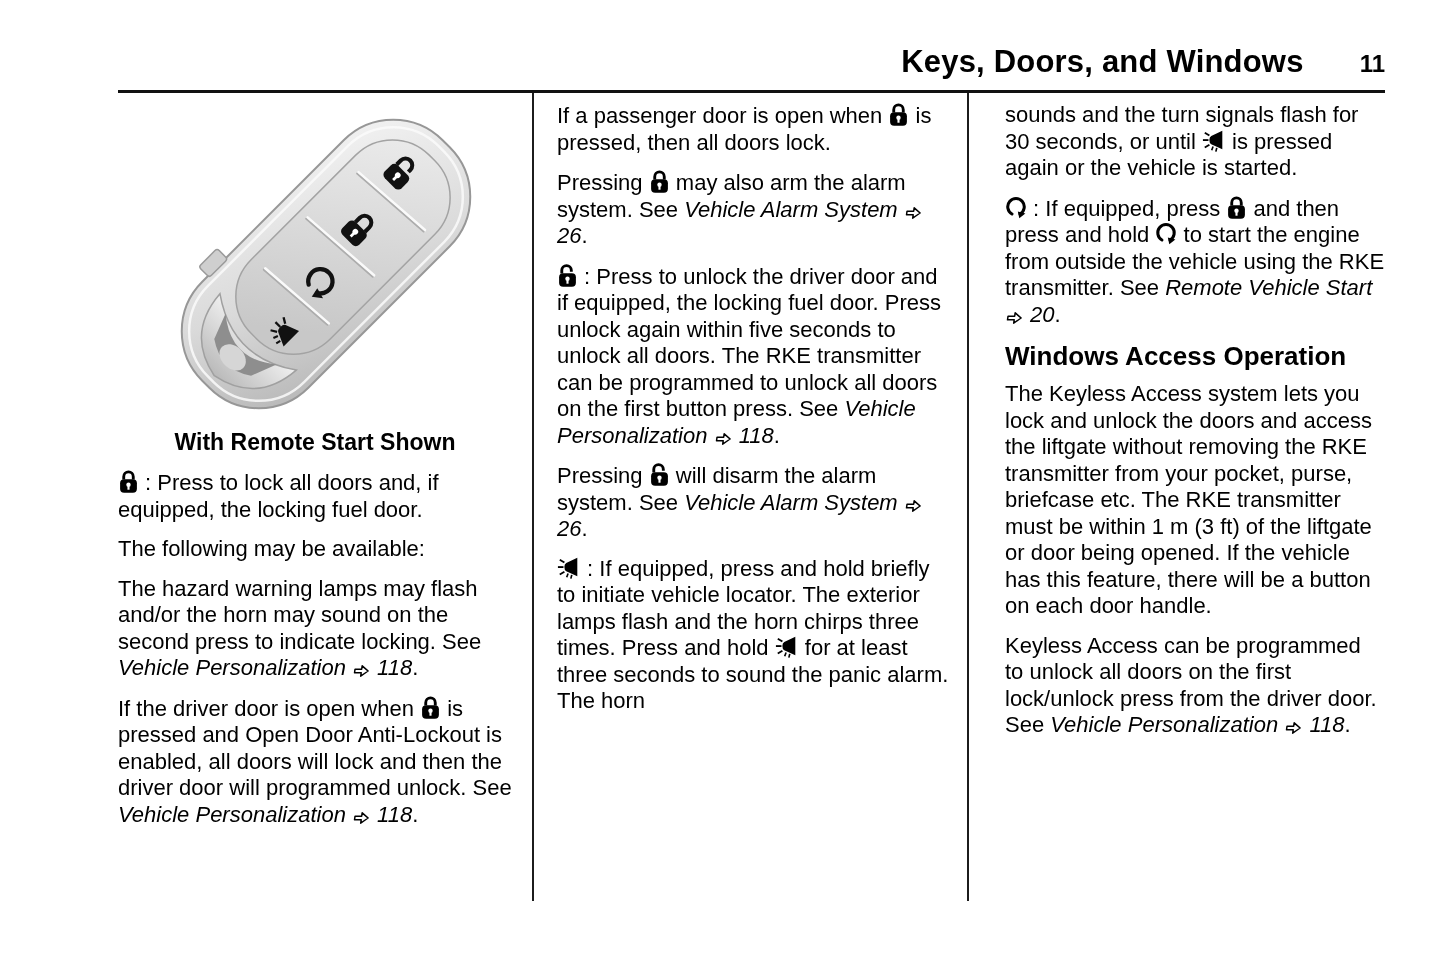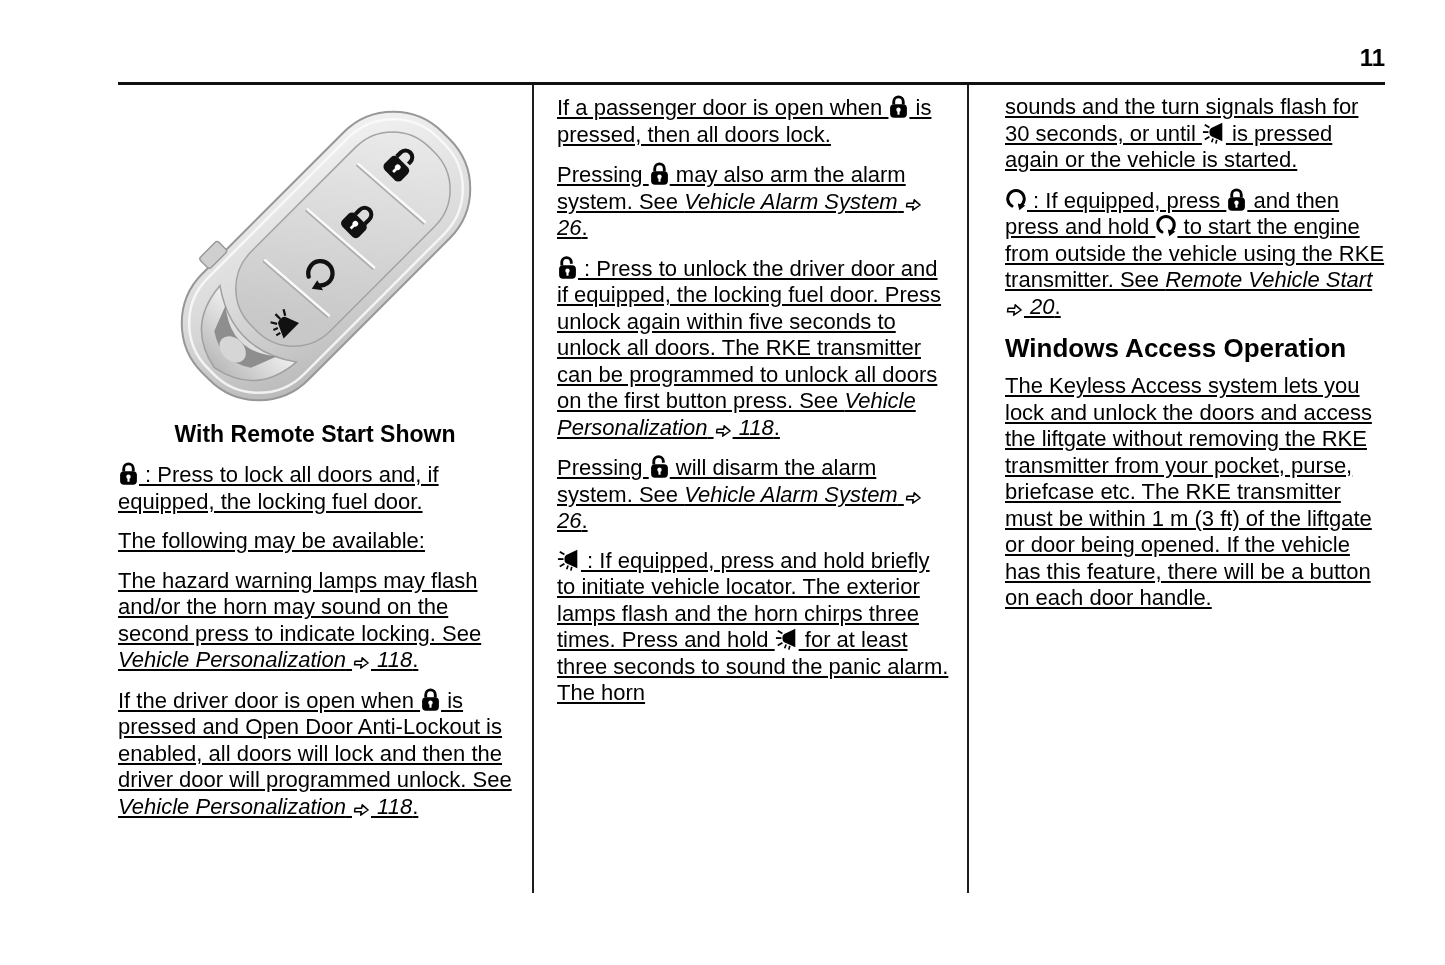--- a/index.html
+++ b/index.html
@@ -15,36 +15,37 @@
   .h-title { font-size:31px; font-weight:bold; letter-spacing:.2px; }
   .h-num   { font-size:24px; font-weight:bold; }
   .rule { border-top:3px solid #111; }
 
   .columns { display:grid; grid-template-columns:414px 437px 1fr; height:808px; }
   .col { padding-top:9px; font-size:22px; line-height:26.5px; }
   .col.left   { padding-right:20px; }
   .col.middle { border-left:2px solid #1c1c1c; border-right:2px solid #1c1c1c; padding-left:23px; padding-right:18px; }
   .col.right  { padding-left:36px; }
 
-  .flow p { margin-bottom:13px;text-decoration:underline; }
+  .flow p { margin-bottom:13px; }
   .flow h2 { font-size:26px; line-height:30px; margin:5px 0 10px 0; font-weight:bold; }
   em { font-style:italic; }
 
   figure { margin:12px; }
   figcaption { text-align:center; font-weight:bold; font-size:23px; margin:6px 0 14px 0; }
 
   .ico { display:inline-block; vertical-align:-4px; line-height:0; }
   .ico svg { display:block; }
 </style>
 </head>
 <body>
 
 <div class="page">
 
   <header>
+    <div class="h-title">Keys, Doors, and Windows</div>
     <div class="h-num">11</div>
   </header>
   <div class="rule"></div>
 
   <main class="columns">
 
     <section class="col left">
       <figure>
         <svg viewBox="0 0 392 302" width="392" height="302">
           <defs>
@@ -207,17 +208,20 @@
                 <circle cx="11" cy="16.3" r="2.3" fill="#fff"></circle>
                 <rect x="9.9" y="17" width="2.2" height="4.6" fill="#fff"></rect>
               </svg></span><span> and then press and hold </span><span class="ico"><svg viewBox="0 0 24 26" width="22" height="24">
                 <path d="M7.6,19.5 A 9,9 0 1 1 16.4,19.5" fill="none" stroke="#000" stroke-width="3.3" stroke-linecap="round"></path>
                 <path d="M14,16.8 L22.2,19 L15.6,24.2 Z" fill="#000"></path>
               </svg></span><span> to start the engine from outside the vehicle using the RKE transmitter. See </span><em>Remote Vehicle Start</em><span> </span><span class="ico"><svg viewBox="0 0 21 18" width="19" height="16">
                 <path d="M3,7 H10.5 V3.2 L18,9 L10.5,14.8 V11 H3 Z" fill="#fff" stroke="#000" stroke-width="1.7" stroke-linejoin="round" transform="translate(1.2,0) skewX(-8)"></path>
               </svg></span><em> 20</em><span>.</span></p>
           <h2>Windows Access Operation</h2>
           <p><span>The Keyless Access system lets you lock and unlock the doors and access the liftgate without removing the RKE transmitter from your pocket, purse, briefcase etc. The RKE transmitter must be within 1 m (3 ft) of the liftgate or door being opened. If the vehicle has this feature, there will be a button on each door handle.</span></p>
+          <p><span>Keyless Access can be programmed to unlock all doors on the first lock/unlock press from the driver door. See </span><em>Vehicle Personalization</em><span> </span><span class="ico"><svg viewBox="0 0 21 18" width="19" height="16">
+                <path d="M3,7 H10.5 V3.2 L18,9 L10.5,14.8 V11 H3 Z" fill="#fff" stroke="#000" stroke-width="1.7" stroke-linejoin="round" transform="translate(1.2,0) skewX(-8)"></path>
+              </svg></span><em> 118</em><span>.</span></p>
         </div>
     </section>
 
   </main>
 </div>
 
 </body></html>

